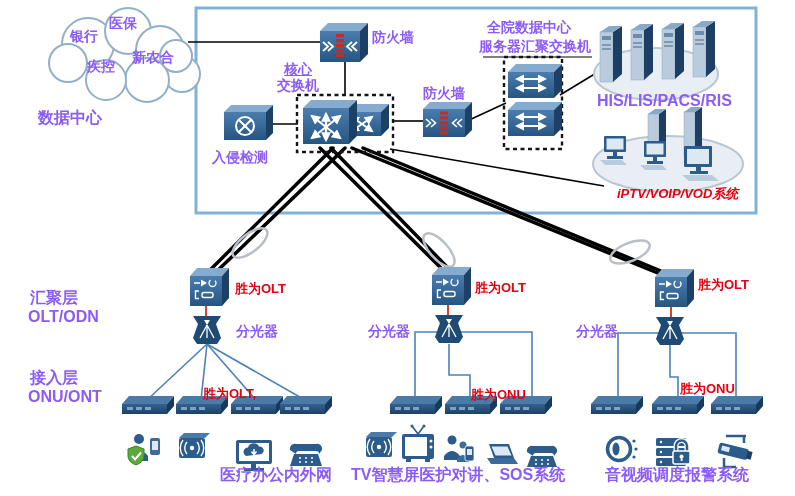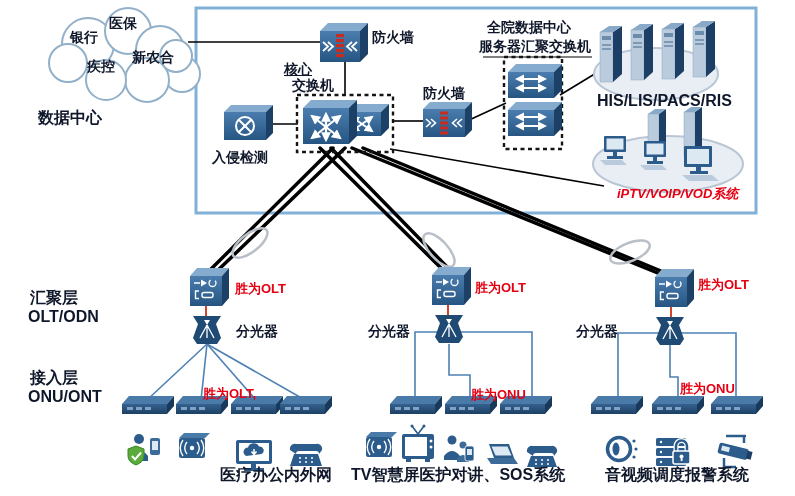--- a/index.html
+++ b/index.html
@@ -1,19 +1,19 @@
 <!DOCTYPE html>
 <html><head>
 <meta charset="utf-8">
 <style>
   html,body{margin:0;padding:0;background:#fff;}
   #stage{position:relative;width:795px;height:496px;background:#fff;overflow:hidden;
          font-family:"Liberation Sans","DejaVu Sans",sans-serif;}
   #art{position:absolute;left:0;top:0;z-index:1;}
-  .lbl{position:absolute;z-index:2;color:#0f172a;white-space:nowrap;line-height:1.12;}
+  .lbl{position:absolute;z-index:2;color:#8b5cf6;white-space:nowrap;line-height:1.12;}
   .b{font-weight:700;} .sb{font-weight:600;}
   .red{color:#e60012;font-weight:700;}
   .s13{font-size:13px;} .s14{font-size:14px;} .s16{font-size:16px;}
   .ital{font-style:italic;}
   .ctr{text-align:center;}
 </style>
 </head>
 <body>
 
 <div id="stage">
@@ -494,31 +494,31 @@
     <path d="M726,436 h20 M744,436 v7" stroke="#2c5c8c" stroke-width="2.5" fill="none"></path>
     <g transform="rotate(14 734 452)">
       <rect x="718" y="446" width="30" height="11" rx="2" fill="#2c5c8c"></rect>
       <rect x="747" y="447.5" width="5" height="8" fill="#1d3f66"></rect>
       <rect x="721" y="448.5" width="8" height="5" fill="#dce8f2"></rect>
     </g>
     <path d="M724,458 v9 h12" stroke="#2c5c8c" stroke-width="2.5" fill="none"></path>
   </g>
 </svg>
 
-<div class="lbl b s14" style="left:70px;top:30px;">银行</div>
+<div class="lbl b s14" style="left:70px;top:30px;font-family:Liberation Mono, monospace;">银行</div>
 <div class="lbl b s14" style="left:109px;top:16px;">医保</div>
 <div class="lbl b s14" style="left:87px;top:59px;">疾控</div>
 <div class="lbl b s14" style="left:132px;top:50px;">新农合</div>
 
 <div class="lbl b s16" style="left:38px;top:109px;">数据中心</div>
 
 <div class="lbl sb s14" style="left:372px;top:30px;">防火墙</div>
 <div class="lbl sb s14 ctr" style="left:262px;top:62px;width:72px;">
   <span style="display:block;text-decoration:underline;">核心</span>
-  <span style="display:block;text-align:right;">交换机</span>
+  <span style="display:block;">交换机</span>
 </div>
 <div class="lbl sb s14" style="left:212px;top:150px;">入侵检测</div>
 <div class="lbl sb s14" style="left:423px;top:86px;">防火墙</div>
 <div class="lbl sb s14" style="left:487px;top:20px;">全院数据中心</div>
 <div class="lbl sb s14" style="left:479px;top:39px;">服务器汇聚交换机</div>
 <div class="lbl sb s16" style="left:597px;top:92px;">HIS/LIS/PACS/RIS</div>
 <div class="lbl red s13 ital" style="left:617px;top:187px;text-align:center;">iPTV/VOIP/VOD系统</div>
 
 <div class="lbl b s16" style="left:30px;top:289px;">汇聚层</div>
 <div class="lbl sb s16" style="left:28px;top:308px;">OLT/ODN</div>

